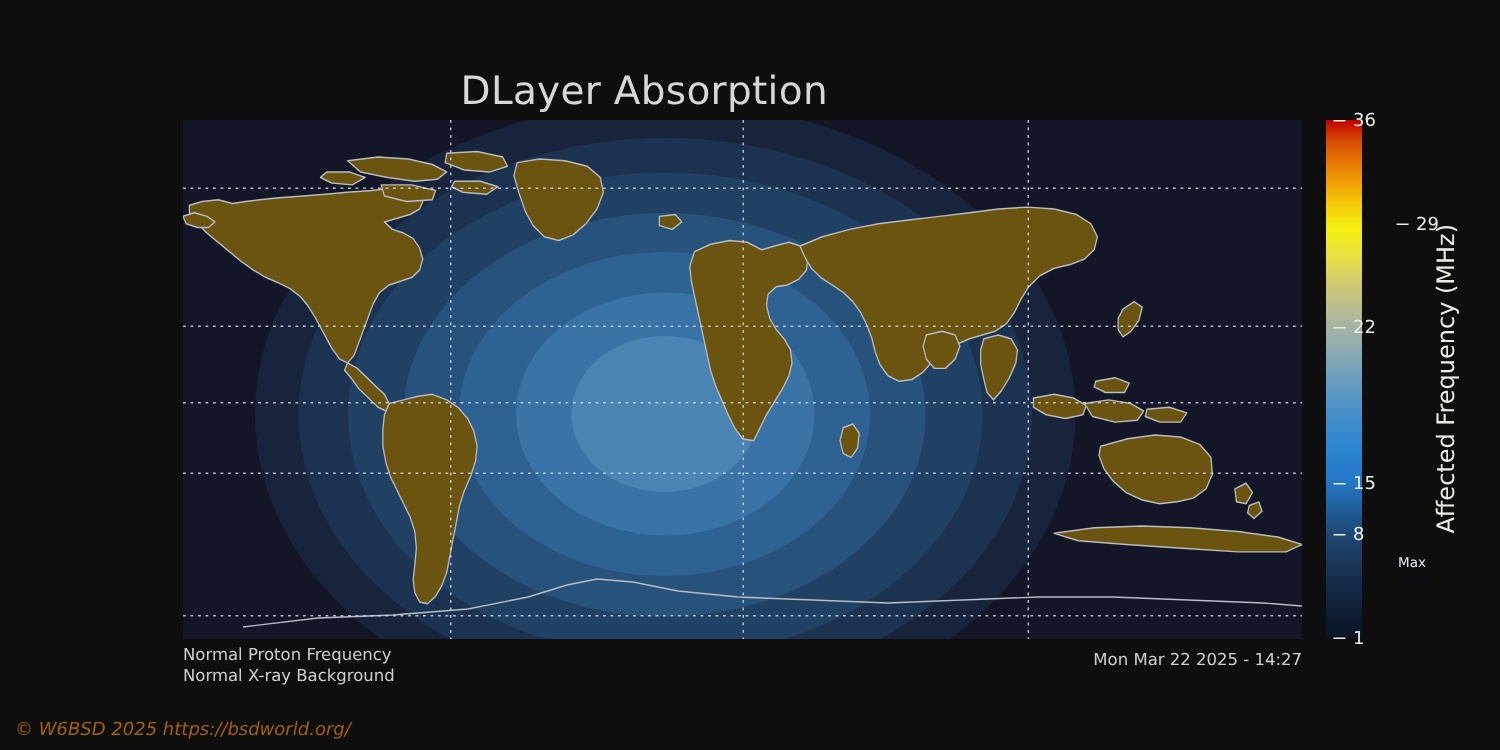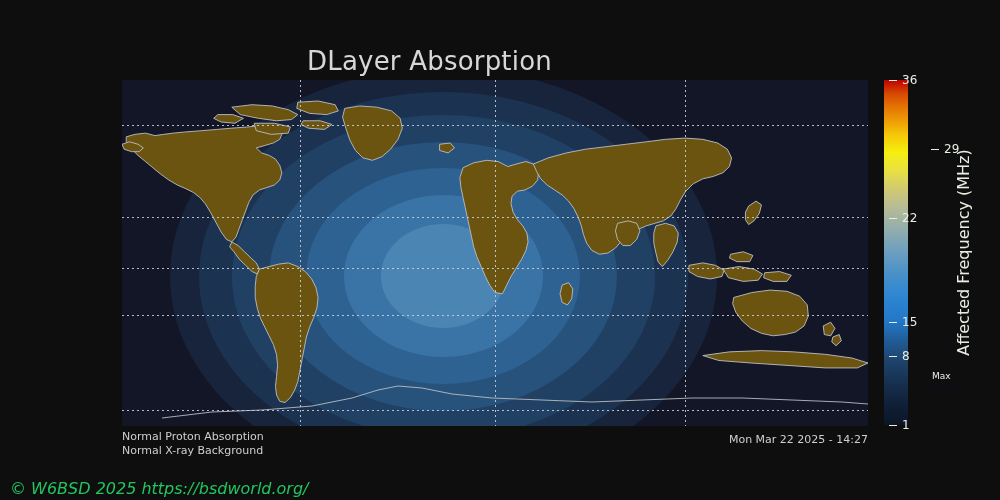--- a/index.html
+++ b/index.html
@@ -53,21 +53,21 @@
     position:absolute;left:932px;top:371px;width:28px;height:22px;color:#e9edf2;
     font-size:9px;line-height:10px;
   }
   .cb-max .arrow{position:absolute;left:1px;top:11px;width:24px;height:8px;}
 
   
   .note{position:absolute;left:122px;font-size:11px;color:#cfcfcf;}
   .note.l1{top:430px;}
   .note.l2{top:444px;}
   .stamp{position:absolute;right:132px;top:433px;font-size:11px;color:#cfcfcf;}
-  .credit{position:absolute;left:10px;top:479px;font-size:16px;color:#22c55e;
+  .credit{position:absolute;left:10px;top:479px;font-size:12px;color:#a16207;
           font-style:italic;}
 </style>
 </head>
 <body>
 
 <div id="root">
 
   <div class="title">DLayer Absorption</div>
 
   <div class="map-wrap">
@@ -186,17 +186,17 @@
   <div class="cb-axis-label">Affected Frequency (MHz)</div>
 
   <div class="cb-max">
     <span>Max</span>
     <svg class="arrow" viewBox="0 0 24 8">
       <path d="M0,4 L18,4" stroke="#0b0f14" stroke-width="3"></path>
       <path d="M16,0 L24,4 L16,8 Z" fill="#0b0f14"></path>
     </svg>
   </div>
 
-  <div class="note l1">Normal Proton Absorption</div>
+  <div class="note l1">Normal Proton Frequency</div>
   <div class="note l2">Normal X-ray Background</div>
   <div class="stamp">Mon Mar 22 2025 - 14:27</div>
   <div class="credit">© W6BSD 2025 https://bsdworld.org/</div>
 </div>
 
 </body></html>

